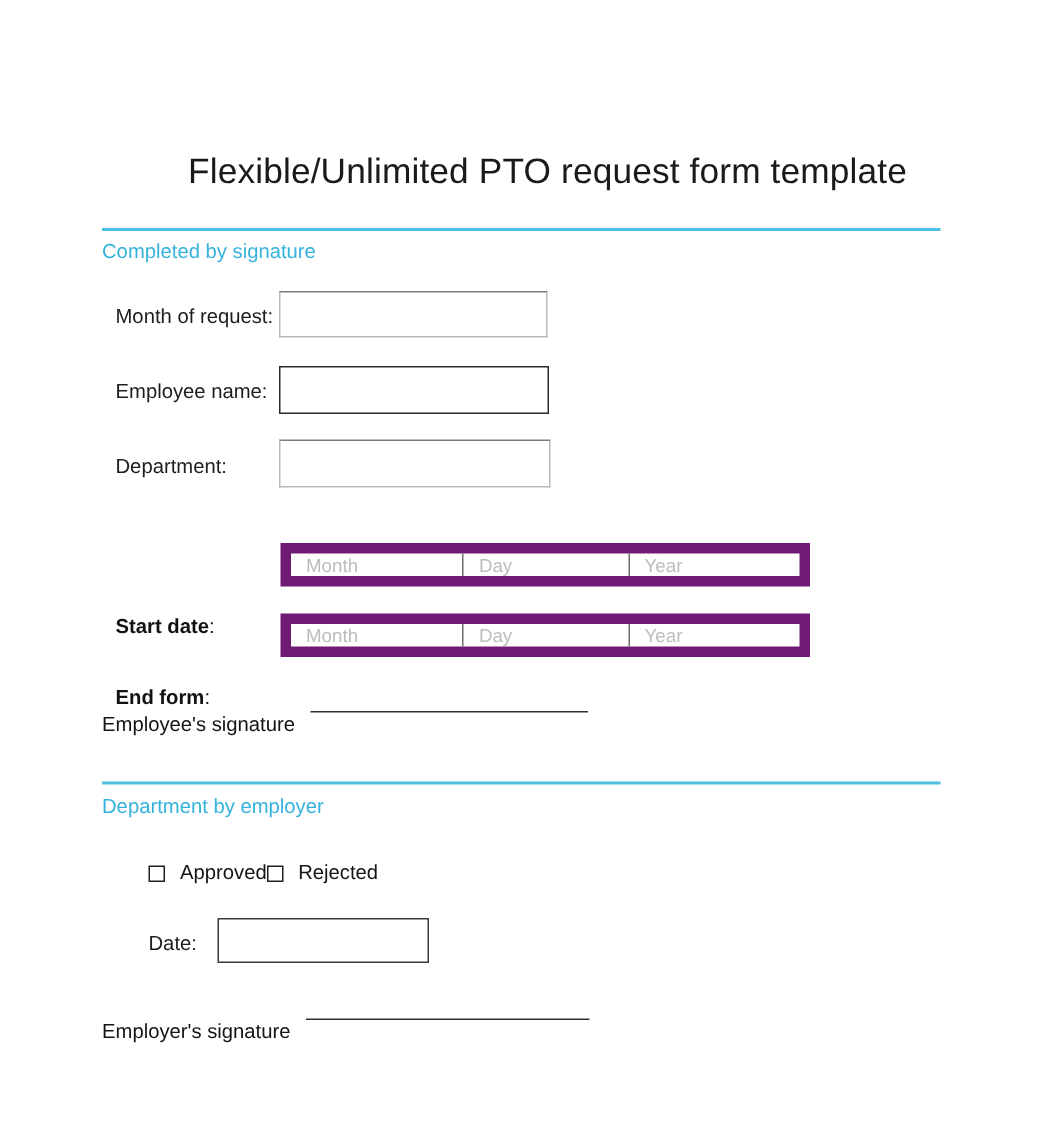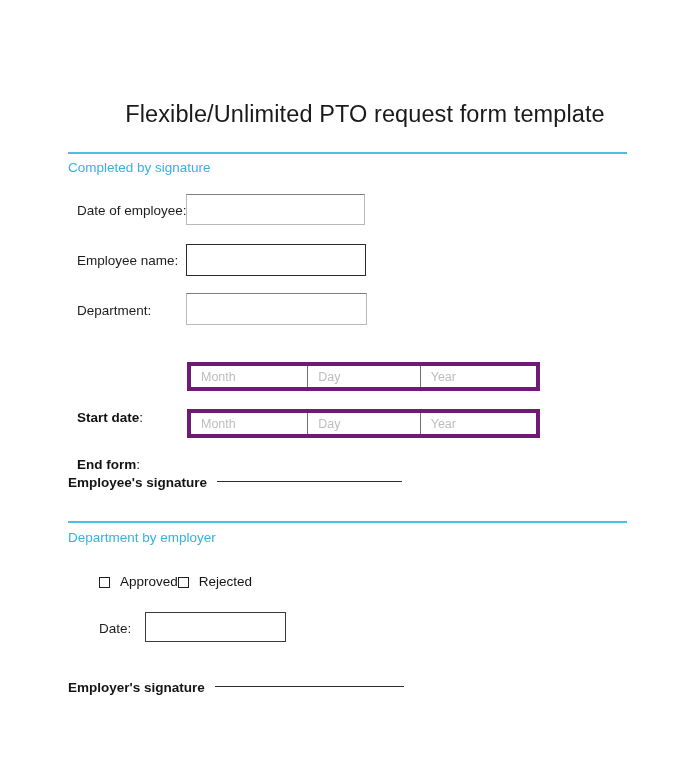--- a/index.html
+++ b/index.html
@@ -87,44 +87,43 @@
   .date-label b {
     font-weight: 700;
   }
   .date-label span.colon {
     font-weight: 400;
   }
   .date-grid {
     position: absolute;
     display: flex;
     box-sizing: border-box;
-    border: 4px solid #701a75;
+    border: 7px solid #701a75;
     background: #ffffff;
   }
   .date-cell {
     box-sizing: border-box;
     height: 100%;
     display: flex;
     align-items: center;
     padding-left: 10px;
     font-size: 12.5px;
     color: #bdbdbd;
     border-left: 1px solid #6f6f6f;
   }
   .date-cell:first-child {
     border-left: none;
   }
 
   
   .signature-row {
     position: absolute;
     display: flex;
-    align-items: center;
-    white-space: nowrap;
-    font-weight: bold;
+    align-items: flex-start;
+    white-space: nowrap;
   }
   .signature-label {
     font-size: 13.5px;
     color: #141414;
     line-height: 18px;
   }
   .signature-line {
     display: inline-block;
     height: 0;
     border-bottom: 1.6px solid #2f2f2f;
@@ -161,21 +160,21 @@
 </head>
 <body>
 
 <div class="page">
 
   <div class="form-title">Flexible/Unlimited PTO request form template</div>
 
   <div class="section-rule" style="top:152px;"></div>
   <div class="section-label" style="top:159px;">Completed by signature</div>
 
-  <div class="field-label" style="left:77px; top:202px;">Date of employee:</div>
+  <div class="field-label" style="left:77px; top:202px;">Month of request:</div>
   <div class="field-box" style="left:186px; top:194px; width:179px; height:31px;"></div>
 
   <div class="field-label" style="left:77px; top:252px;">Employee name:</div>
   <div class="field-box strong" style="left:186px; top:244px; width:180px; height:32px;"></div>
 
   <div class="field-label" style="left:77px; top:302px;">Department:</div>
   <div class="field-box" style="left:186px; top:293px; width:181px; height:32px;"></div>
 
   <div class="date-label" style="left:77px; top:369px;"><b>Start date</b><span class="colon">:</span></div>
   <div class="date-grid" style="left:187px; top:362px; width:353px; height:29px;">

